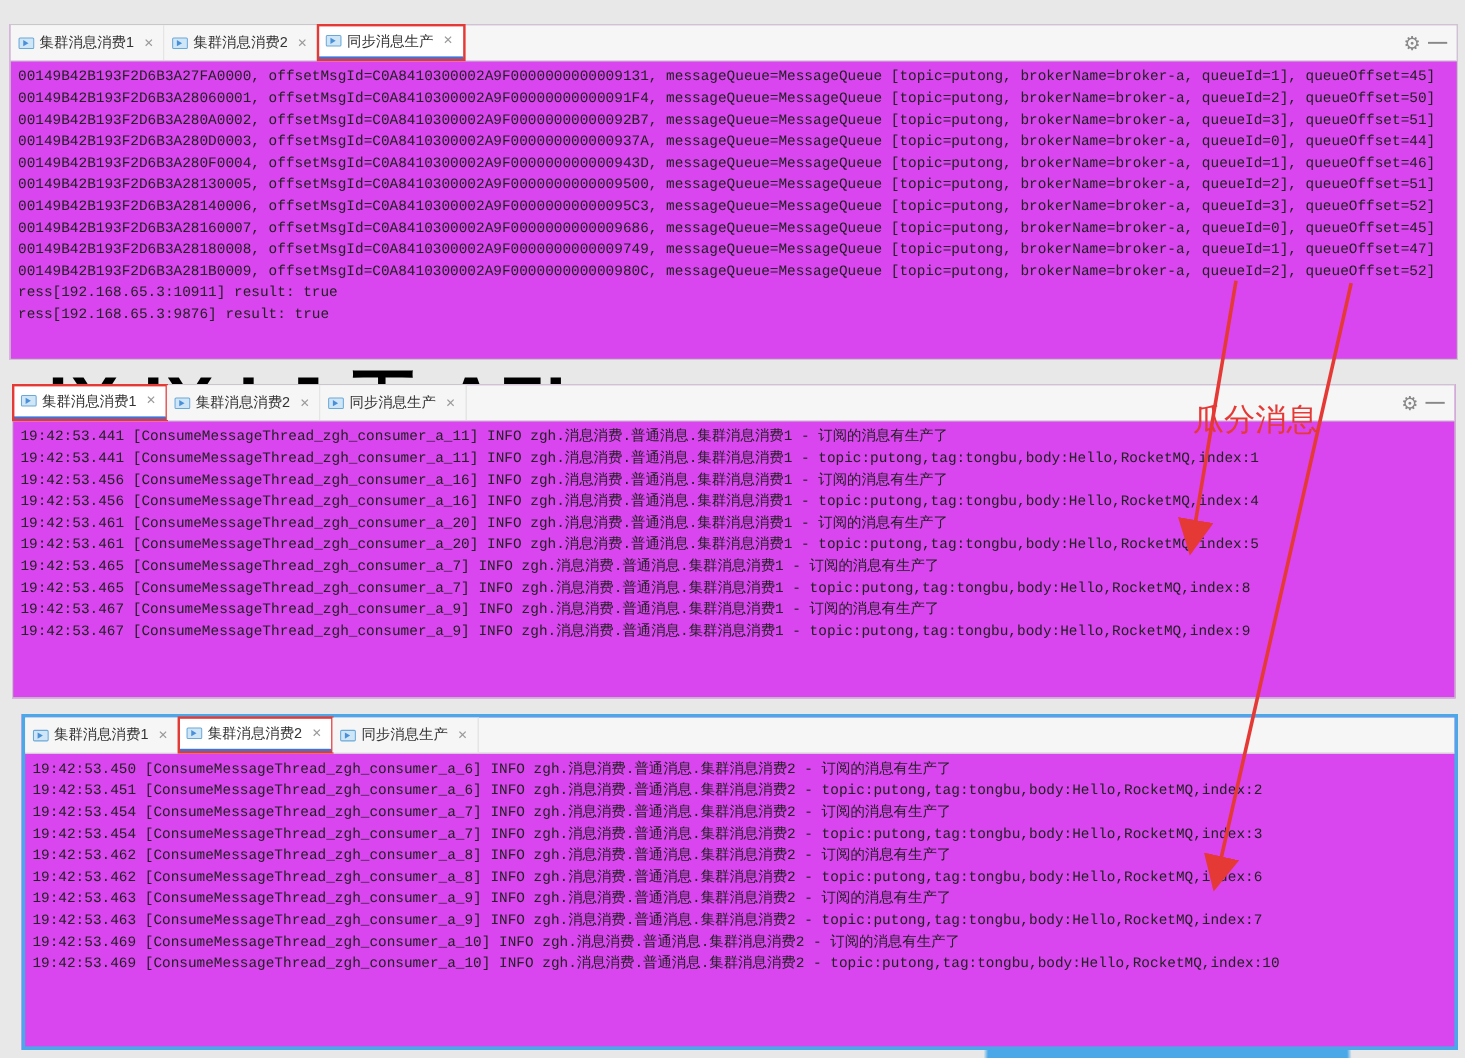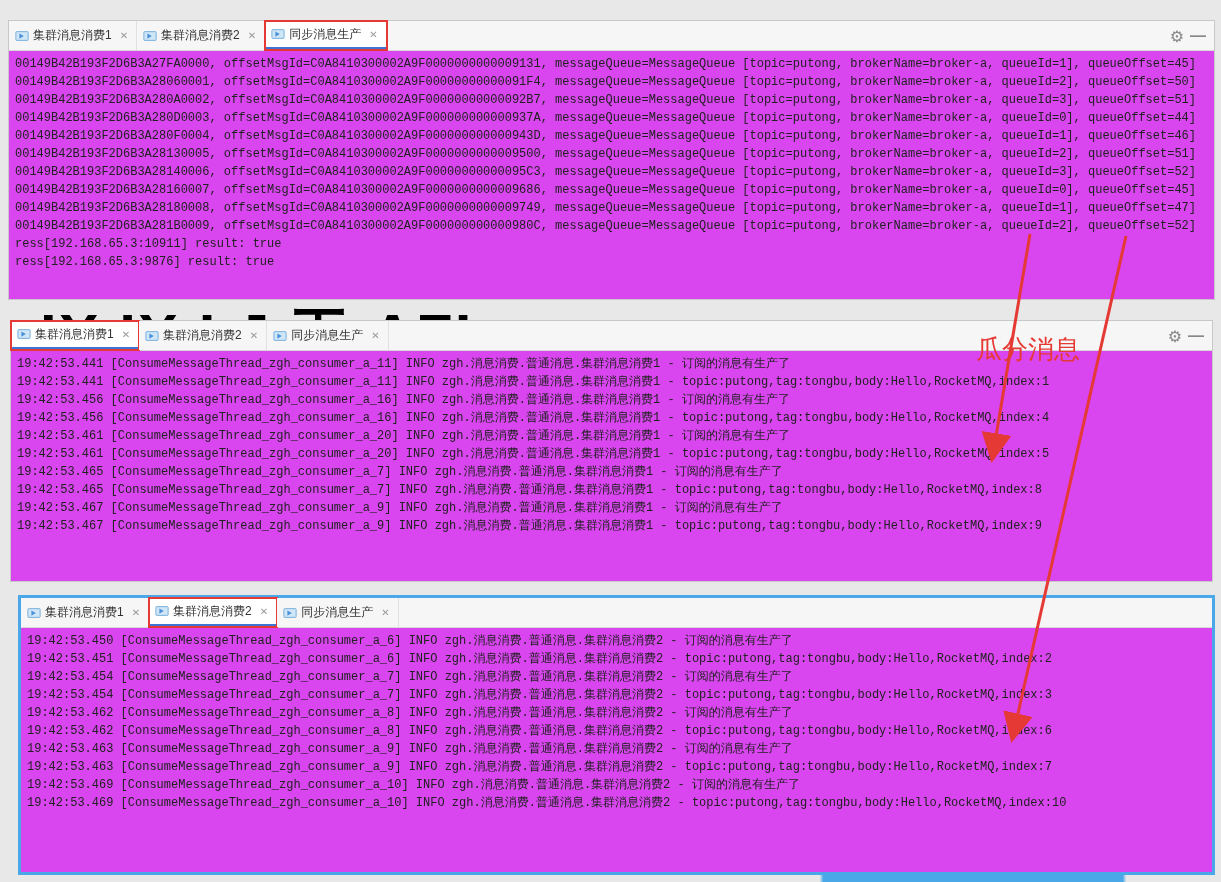--- a/index.html
+++ b/index.html
@@ -111,20 +111,21 @@
   }
 
   .annotation {
     position: absolute;
     color: #e53935;
     font-size: 26px;
     font-weight: 500;
     font-family: "Microsoft YaHei", sans-serif;
     z-index: 50;
     pointer-events: none;
+    margin-left: 18px;
   }
   .arrow {
     position: absolute;
     z-index: 49;
     pointer-events: none;
   }
 </style>
 </head>
 <body>
 

